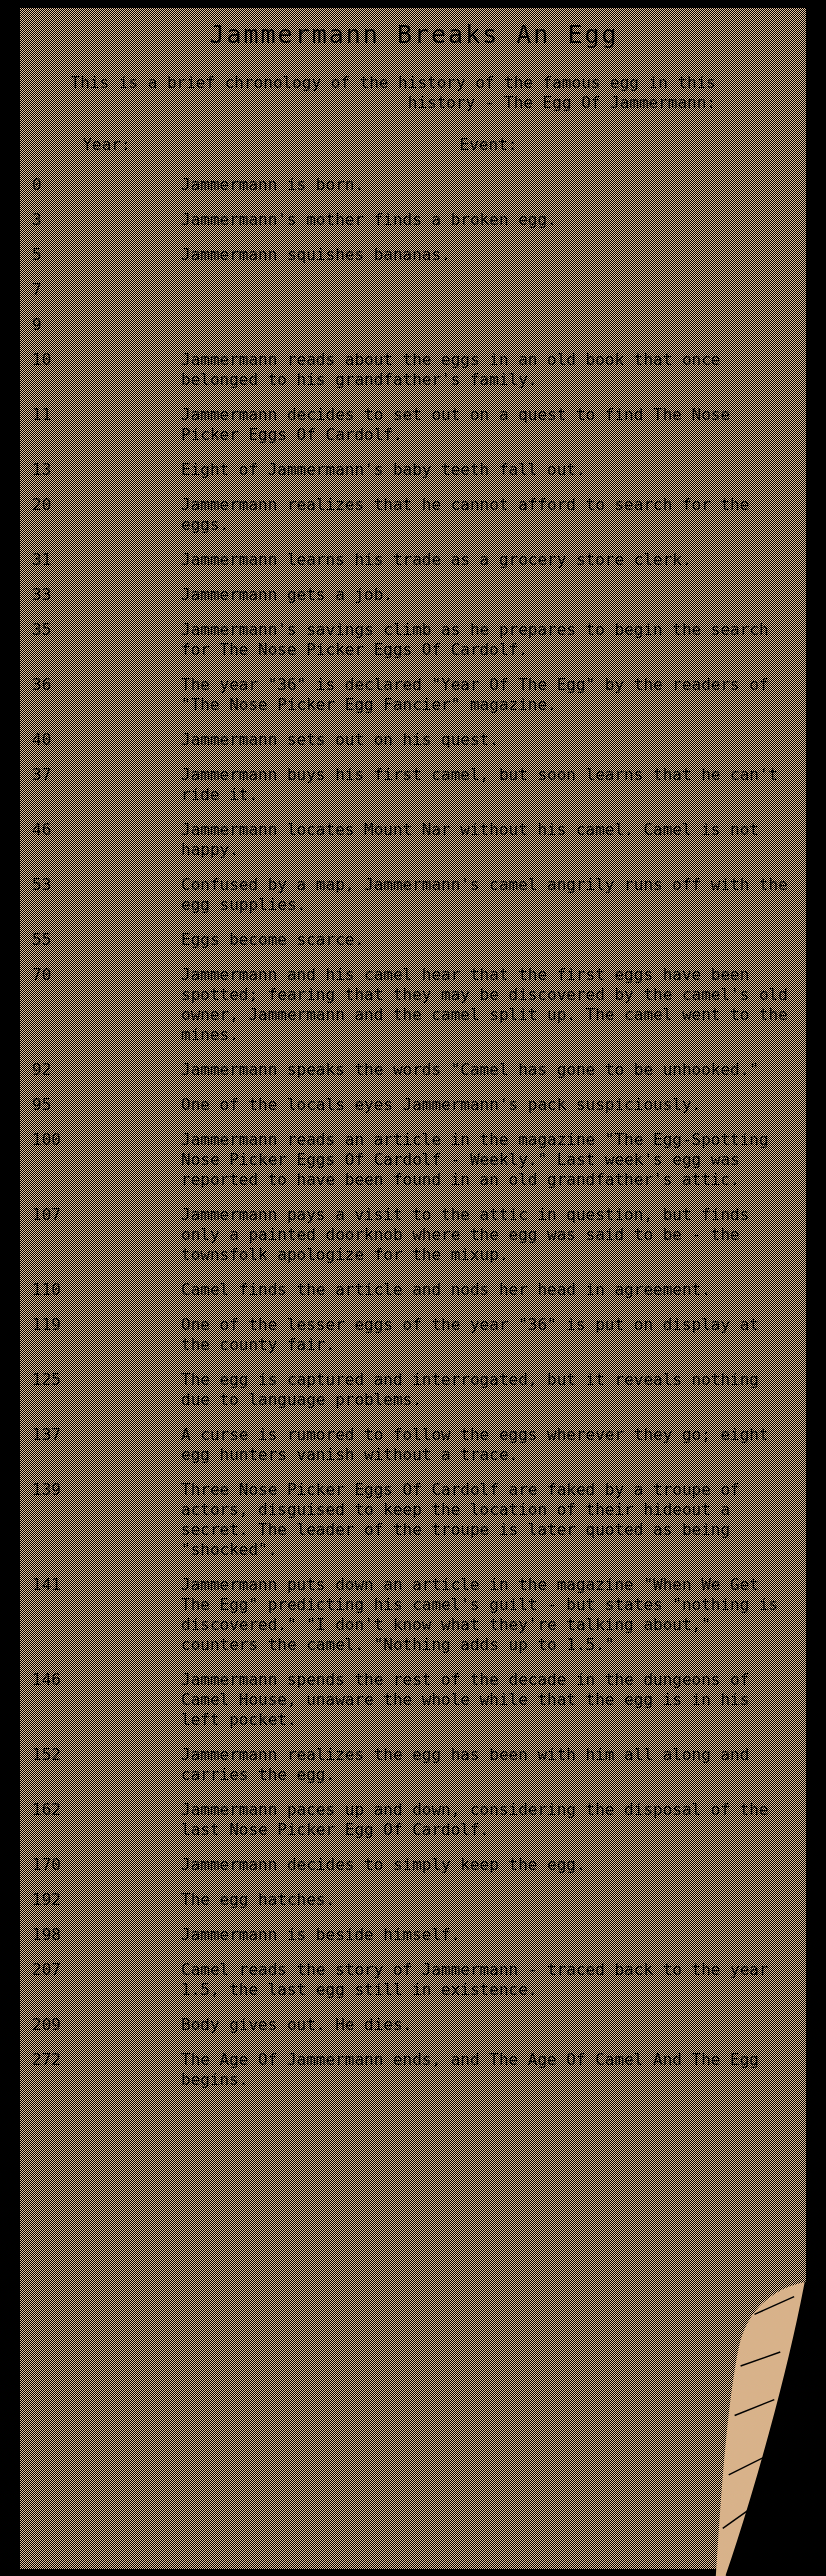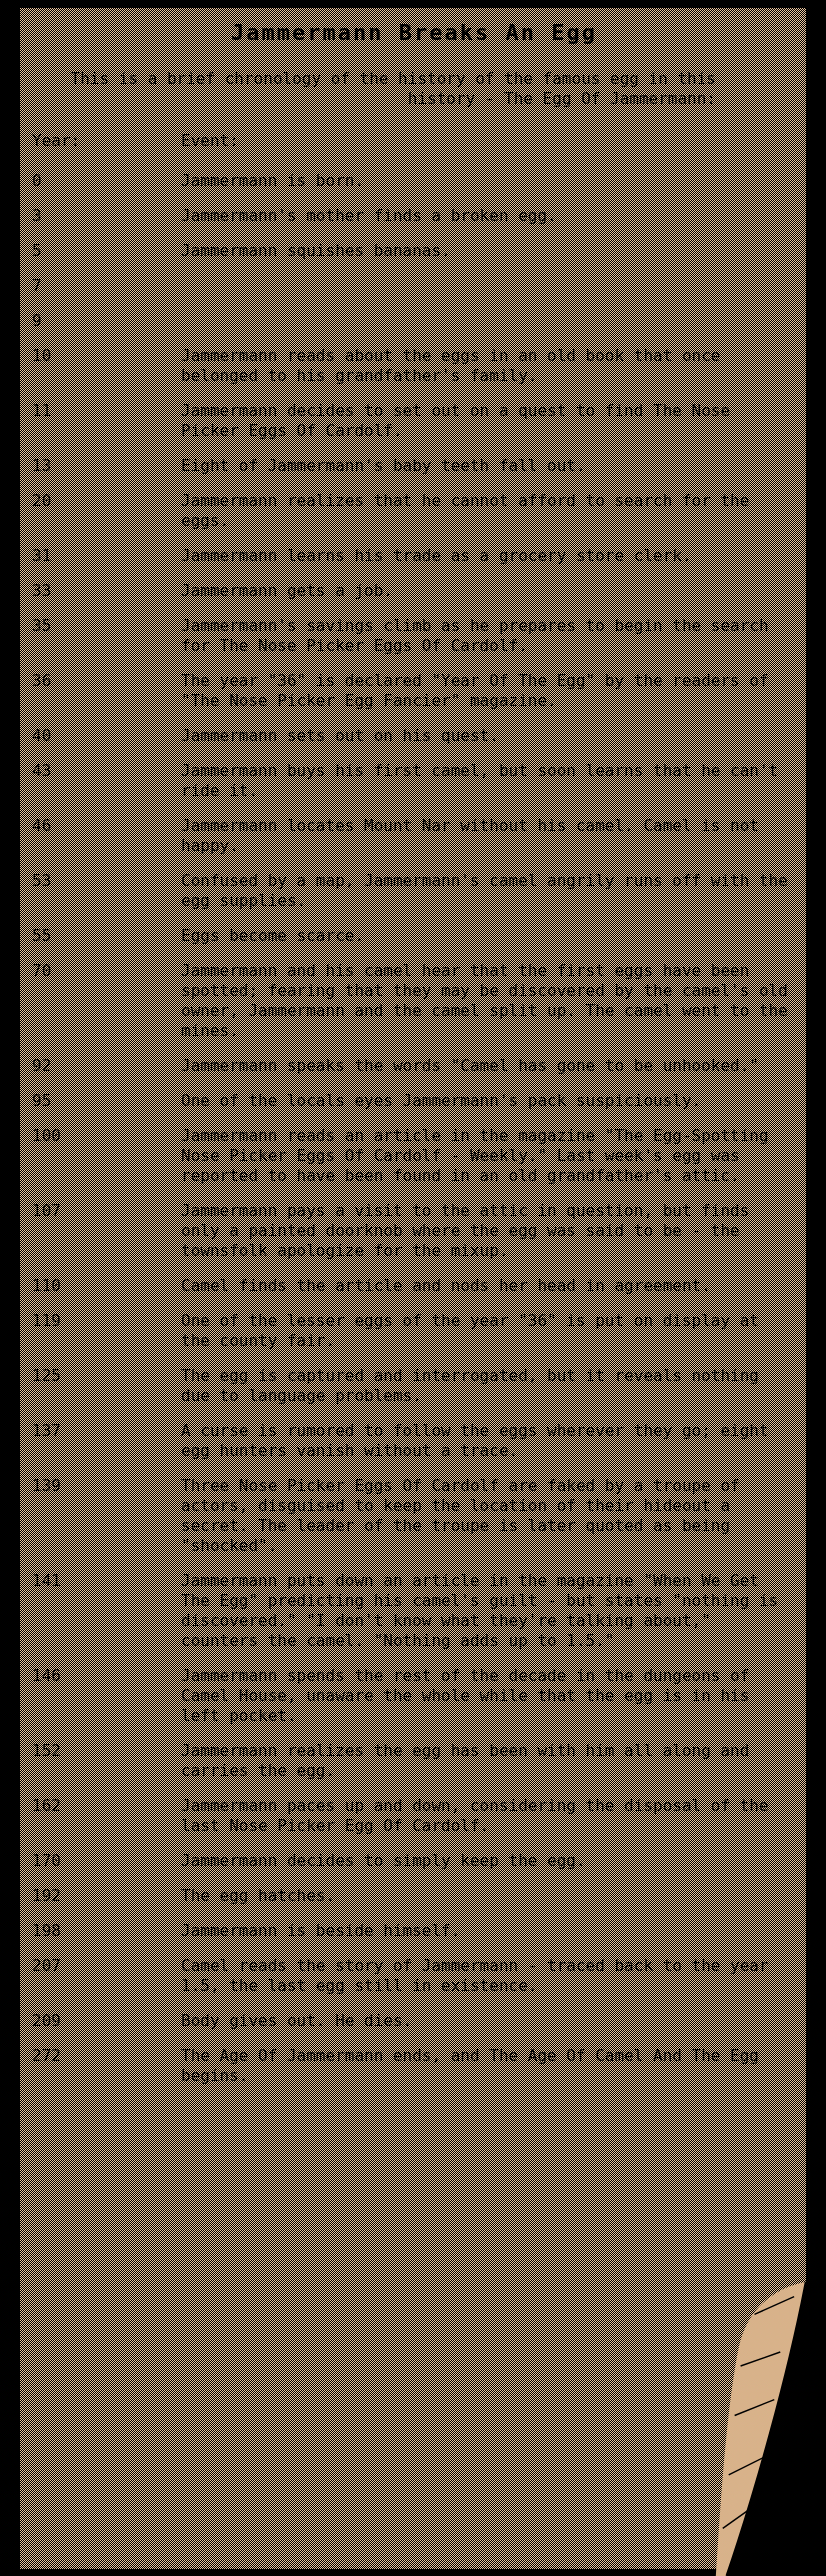--- a/index.html
+++ b/index.html
@@ -13,34 +13,34 @@
     position:absolute;left:20px;top:8px;right:20px;bottom:7px;
     background-color:#000;
     background-image:repeating-conic-gradient(#000 0% 25%, #e9c49c 0% 50%);
     background-size:2px 2px;
     color:#000;
     box-sizing:border-box;
     padding:8px 10px 10px 12px;
   }
   .title{
     text-align:center;
-    font-weight:bold;
-    font-size:22px;
+    font-weight:normal;
+    font-size:25px;
     letter-spacing:2px;
     margin:4px 0 24px 0;
     color:#000;
   }
   .intro{
     font-size:16px;line-height:20px;
     width:684px;
     margin:0 0 22px 0;
     white-space:pre-wrap;
     text-align:right;
   }
-  .hdr-row{display:flex;margin-bottom:20px;font-size:16px;line-height:20px;}
+  .hdr-row{display:flex;margin-bottom:20px;font-size:16px;line-height:20px;text-align:center;}
   .hdr-year{width:149px;flex:0 0 149px;}
   .hdr-event{flex:1;}
   .rows{}
   .row{display:flex;margin-bottom:15px;font-size:16px;line-height:20px;}
   .year{width:149px;flex:0 0 149px;}
   .event{width:615px;flex:0 0 615px;white-space:pre-wrap;}
   .curl{
     position:absolute;right:0;bottom:0;width:149px;height:327px;
     display:block;
   }
@@ -118,21 +118,21 @@
     <div class="year">36</div>
     <div class="event">The year "36" is declared "Year Of The Egg" by the readers of "The Nose Picker Egg Fancier" magazine.</div>
   </div>
 
   <div class="row">
     <div class="year">40</div>
     <div class="event">Jammermann sets out on his quest.</div>
   </div>
 
   <div class="row">
-    <div class="year">43</div>
+    <div class="year">37</div>
     <div class="event">Jammermann buys his first camel, but soon learns that he can't ride it.</div>
   </div>
 
   <div class="row">
     <div class="year">46</div>
     <div class="event">Jammermann locates Mount Nar without his camel. Camel is not happy.</div>
   </div>
 
   <div class="row">
     <div class="year">53</div>

